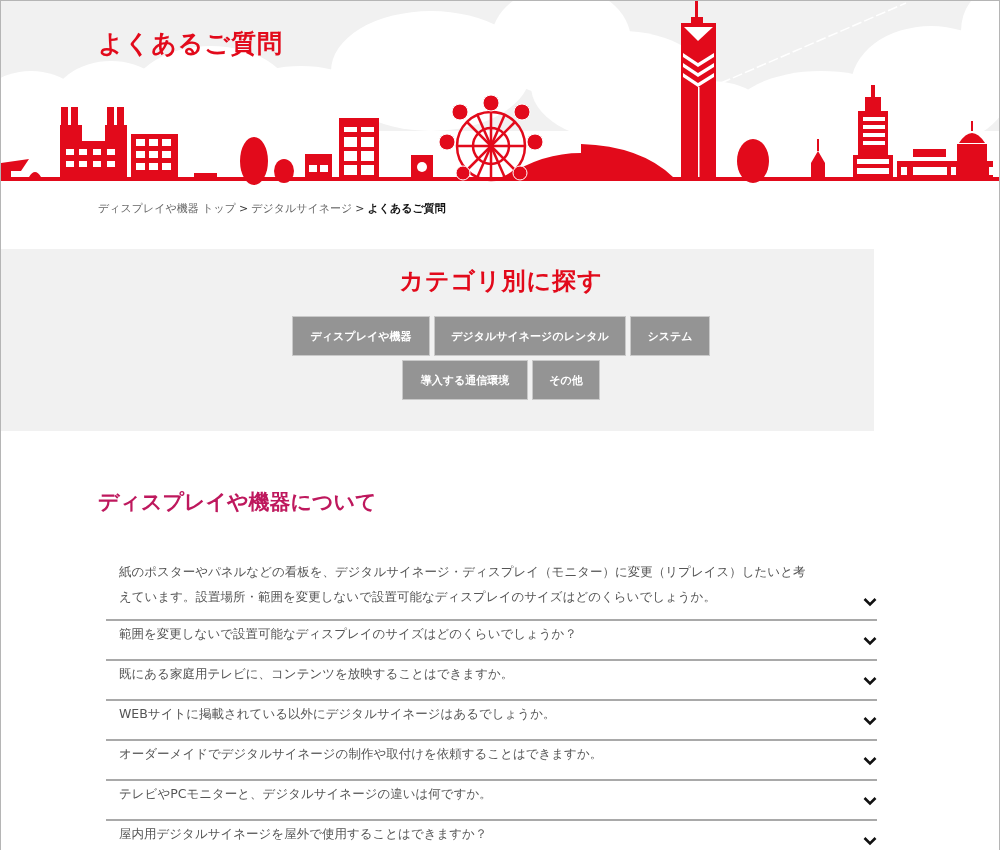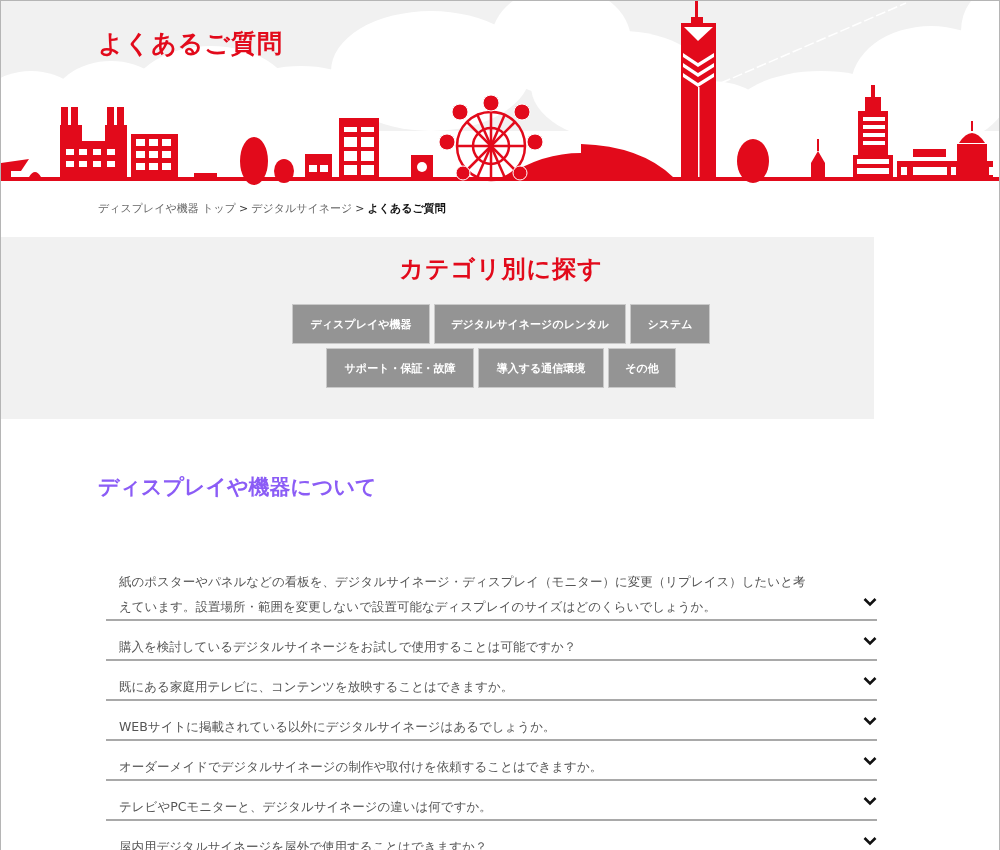--- a/index.html
+++ b/index.html
@@ -9,31 +9,31 @@
 
   .hero { position: absolute; left: 0; top: 0; width: 1000px; height: 186px; background: #f1f1f1; overflow: hidden; }
   .hero svg { position: absolute; left: 0; top: 0; }
   .page-title { position: absolute; left: 97px; top: 26px; font-size: 25px; font-weight: bold; color: #e20a1b; letter-spacing: 1px; }
 
   .breadcrumb { position: absolute; left: 97px; top: 200px; font-size: 11px; color: #666; white-space: nowrap; }
   .breadcrumb .sep { color: #333; margin: 0 3px; }
   .breadcrumb .current { color: #111; font-weight: bold; }
   .breadcrumb a { color: #666; text-decoration: none; }
 
-  .category { position: absolute; left: 0; top: 236px; width: 873px; height: 182px; background: #f1f1f1; }
+  .category { position: absolute; left: 0; top: 248px; width: 873px; height: 182px; background: #f1f1f1; }
   .category h2 { position: absolute; left: 0; width: 1000px; top: 16px; text-align: center; font-size: 24px; font-weight: bold; color: #e20a1b; letter-spacing: 1px; }
   .cat-row { position: absolute; left: 0; width: 1000px; display: flex; justify-content: center; gap: 4px; }
   .cat-row.r1 { top: 67px; }
   .cat-row.r2 { top: 111px; }
   .cat-btn { height: 40px; background: #949494; color: #fff; font-size: 11px; font-weight: bold; display: flex; align-items: center; justify-content: center; border: 1px solid #c9c9c9; cursor: pointer; white-space: nowrap; }
 
-  .section-title { position: absolute; left: 97px; top: 472px; font-size: 21px; font-weight: bold; color: #8b5cf6; }
+  .section-title { position: absolute; left: 97px; top: 487px; font-size: 21px; font-weight: bold; color: #be185d; }
 
   .faq { position: absolute; left: 105px; top: 558px; width: 771px; }
-  .faq-item { position: relative; border-bottom: 2px solid #a9a9a9; padding: 0 40px 0 13px; display: flex; align-items: flex-end; cursor: pointer; }
+  .faq-item { position: relative; border-bottom: 2px solid #a9a9a9; padding: 0 40px 0 13px; display: flex; align-items: flex-start; cursor: pointer; }
   .faq-item .q { font-size: 12.5px; color: #555; line-height: 25px; }
   .faq-item .chev { position: absolute; right: 0; width: 14px; height: 10px; }
   .faq-item.multi { height: 62px; }
   .faq-item.multi .chev { top: 38px; }
   .faq-item.single { height: 40px; }
   .faq-item.single .chev { top: 15px; }
 </style>
 </head>
 <body>
 
@@ -182,40 +182,39 @@
   </nav>
 
   <section class="category">
     <h2>カテゴリ別に探す</h2>
     <div class="cat-row r1">
       <div class="cat-btn" style="width:138px">ディスプレイや機器</div>
       <div class="cat-btn" style="width:192px">デジタルサイネージのレンタル</div>
       <div class="cat-btn" style="width:80px">システム</div>
     </div>
     <div class="cat-row r2">
-      <div class="cat-btn" style="width:148px">サポート・保証・故障</div>
       <div class="cat-btn" style="width:126px">導入する通信環境</div>
       <div class="cat-btn" style="width:68px">その他</div>
     </div>
   </section>
 
   <h3 class="section-title">ディスプレイや機器について</h3>
 
   <div class="faq">
     <div class="faq-item multi">
       <div class="q">
         <div>紙のポスターやパネルなどの看板を、デジタルサイネージ・ディスプレイ（モニター）に変更（リプレイス）したいと考</div>
         <div>えています。設置場所・範囲を変更しないで設置可能なディスプレイのサイズはどのくらいでしょうか。</div>
       </div>
       <svg class="chev" viewBox="0 0 14 10">
           <path d="M1.5 2 L7 7.5 L12.5 2" stroke="#111" stroke-width="2.6" fill="none"></path>
         </svg>
     </div>
     <div class="faq-item single">
-      <div class="q">購入を検討しているデジタルサイネージをお試しで使用することは可能ですか？</div>
+      <div class="q">範囲を変更しないで設置可能なディスプレイのサイズはどのくらいでしょうか？</div>
       <svg class="chev" viewBox="0 0 14 10">
           <path d="M1.5 2 L7 7.5 L12.5 2" stroke="#111" stroke-width="2.6" fill="none"></path>
         </svg>
     </div>
     <div class="faq-item single">
       <div class="q">既にある家庭用テレビに、コンテンツを放映することはできますか。</div>
       <svg class="chev" viewBox="0 0 14 10">
           <path d="M1.5 2 L7 7.5 L12.5 2" stroke="#111" stroke-width="2.6" fill="none"></path>
         </svg>
     </div>

